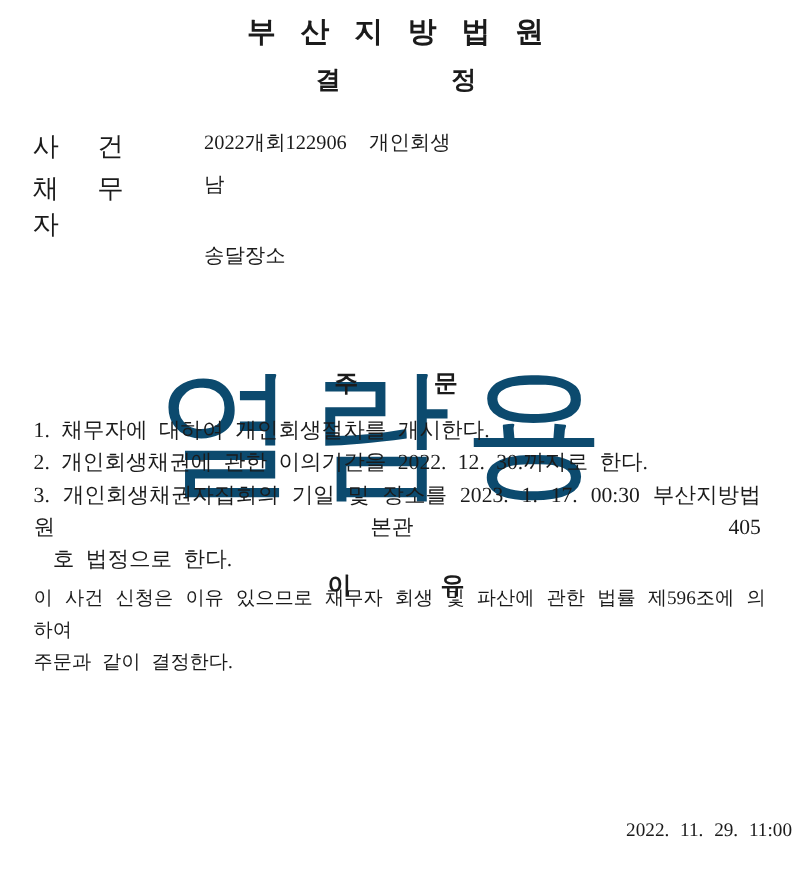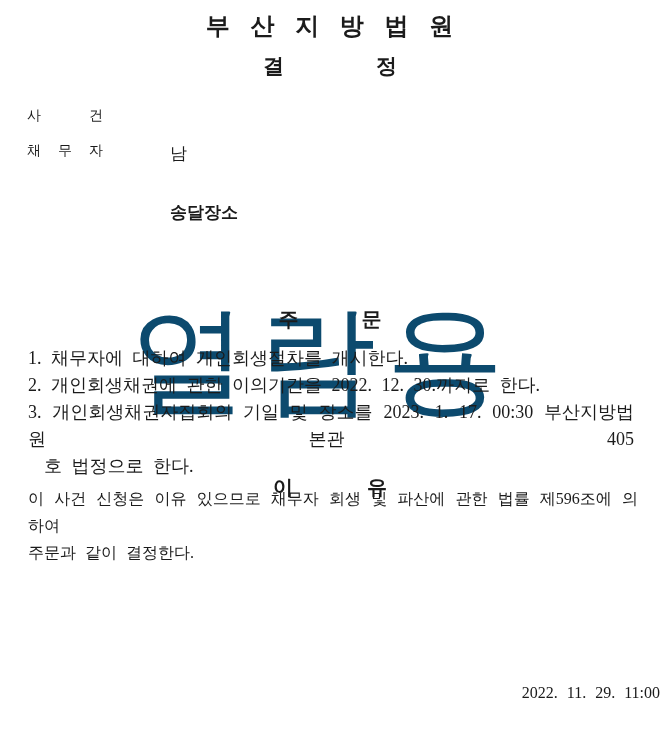--- a/index.html
+++ b/index.html
@@ -45,34 +45,34 @@
     font-weight: bold;
     font-size: 21px;
   }
   .heading-pair.doc-type { top: 52px; column-gap: 92px; }
   .heading-pair.order    { top: 306px; column-gap: 63px; font-size: 20px; }
   .heading-pair.reason   { top: 474px; column-gap: 74px; font-size: 20px; }
   .field-label {
     position: absolute;
     left: 27px;
     width: 76px;
-    font-size: 14px;
+    font-size: 22px;
     text-align: justify;
     text-align-last: justify;
   }
   .field-value {
     position: absolute;
     left: 170px;
     font-size: 17px;
     white-space: pre;
     word-spacing: 5px;
   }
   .row-case   { top: 107px; }
   .row-debtor { top: 142px; }
-  .row-service { top: 201px; font-weight: bold; }
+  .row-service { top: 201px; }
   .row-rep    { top: 239px; }
   .order-lines {
     position: absolute;
     top: 345px; left: 28px; right: 26px;
     font-size: 18px;
     line-height: 27px;
     word-spacing: 5px;
   }
   .reason-lines {
     position: absolute;
@@ -103,20 +103,21 @@
   <div class="layer">
 
     <div class="doc-title">부 산 지 방 법 원</div>
 
     <div class="heading-pair doc-type">
       <span>결</span>
       <span>정</span>
     </div>
 
     <div class="field-label row-case">사 건</div>
+    <div class="field-value row-case">2022개회122906  개인회생</div>
 
     <div class="field-label row-debtor">채 무 자</div>
     <div class="field-value row-debtor">남</div>
 
     <div class="field-value row-service">송달장소</div>
 
 
     <div class="heading-pair order">
       <span>주</span>
       <span>문</span>

